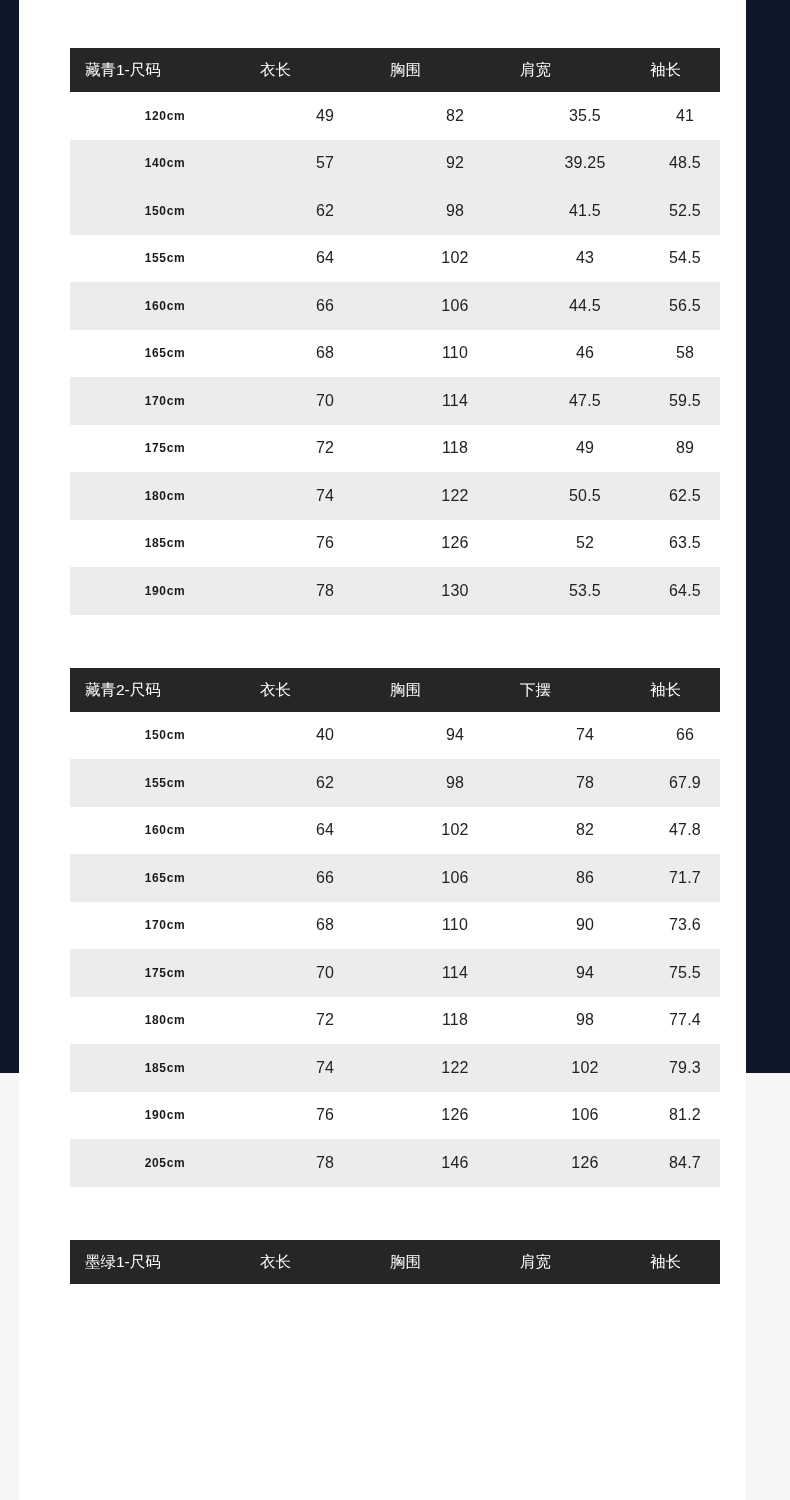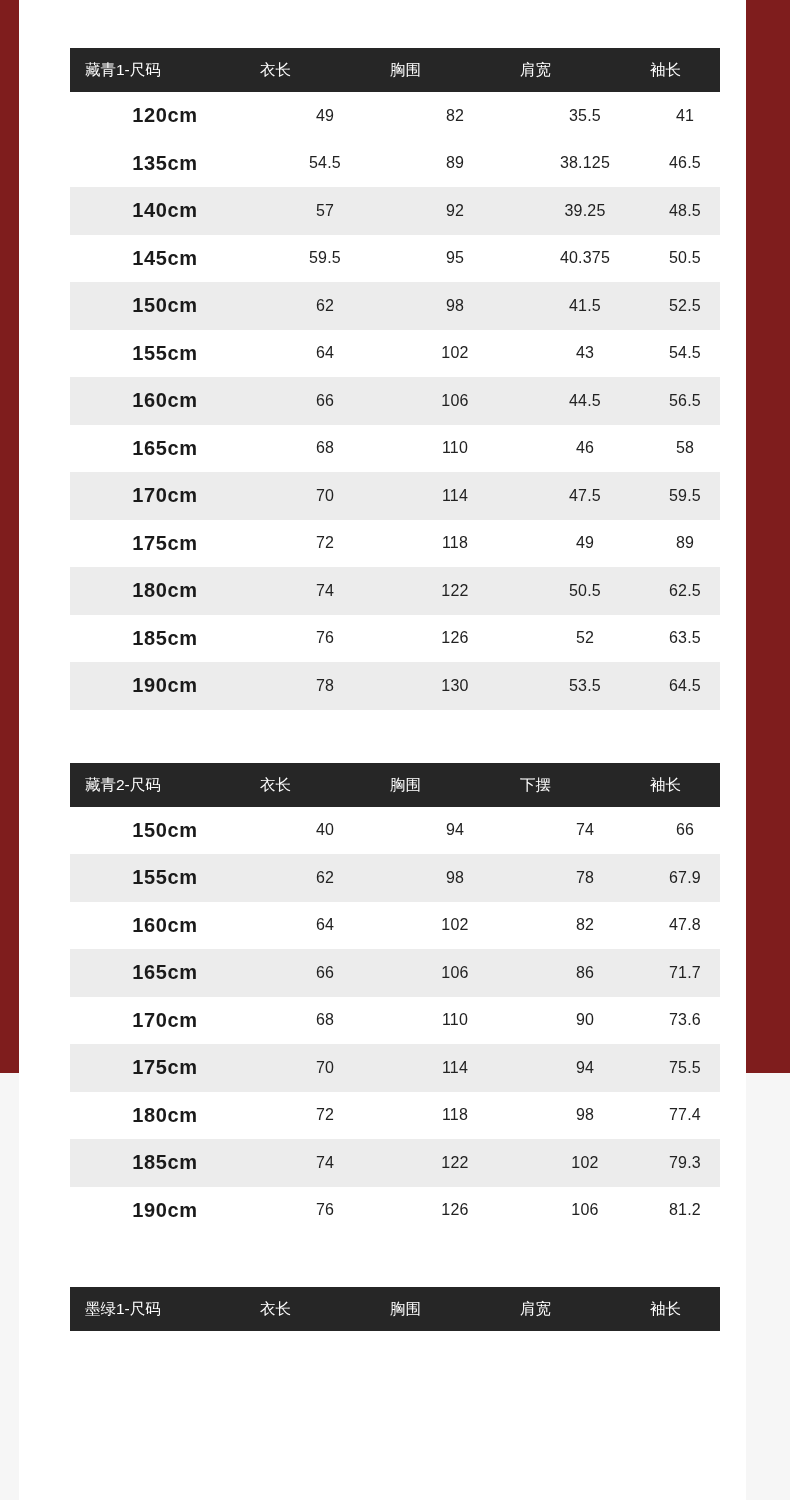--- a/index.html
+++ b/index.html
@@ -10,21 +10,21 @@
     background:#f6f6f6;
     font-family:"Liberation Sans","DejaVu Sans",sans-serif;
     overflow:hidden;
   }
 
   
   #page {
     position:relative;
     width:790px;
     height:1073px;
-    background:#7f1d1d;
+    background:#0f172a;
   }
 
   #sheet {
     position:absolute;
     left:19px;
     top:0;
     width:727px;
     height:1500px;
     background:#ffffff;
   }
@@ -67,21 +67,21 @@
     font-size:16px;
     color:#222222;
     text-align:center;
     padding:0;
     font-weight:400;
     white-space:nowrap;
     letter-spacing:0.2px;
   }
   .size-table tbody td.col-size {
     font-weight:700;
-    font-size:20px;
+    font-size:12px;
     color:#1a1a1a;
     letter-spacing:0.6px;
   }
 
   .size-table tbody tr.alt td { background:#ececec; }
   .size-table tbody tr.plain td { background:#ffffff; }
 
   
   col.c0 { width:190px; }
   col.c1 { width:130px; }
@@ -115,40 +115,26 @@
             </tr>
           </thead>
           <tbody>
               <tr class="plain">
                 <td class="col-size">120cm</td>
                 <td>49</td>
                 <td>82</td>
                 <td>35.5</td>
                 <td>41</td>
               </tr>
-              <tr class="plain">
-                <td class="col-size">135cm</td>
-                <td>54.5</td>
-                <td>89</td>
-                <td>38.125</td>
-                <td>46.5</td>
-              </tr>
               <tr class="alt">
                 <td class="col-size">140cm</td>
                 <td>57</td>
                 <td>92</td>
                 <td>39.25</td>
                 <td>48.5</td>
-              </tr>
-              <tr class="plain">
-                <td class="col-size">145cm</td>
-                <td>59.5</td>
-                <td>95</td>
-                <td>40.375</td>
-                <td>50.5</td>
               </tr>
               <tr class="alt">
                 <td class="col-size">150cm</td>
                 <td>62</td>
                 <td>98</td>
                 <td>41.5</td>
                 <td>52.5</td>
               </tr>
               <tr class="plain">
                 <td class="col-size">155cm</td>
@@ -284,20 +270,27 @@
                 <td>122</td>
                 <td>102</td>
                 <td>79.3</td>
               </tr>
               <tr class="plain">
                 <td class="col-size">190cm</td>
                 <td>76</td>
                 <td>126</td>
                 <td>106</td>
                 <td>81.2</td>
+              </tr>
+              <tr class="alt">
+                <td class="col-size">205cm</td>
+                <td>78</td>
+                <td>146</td>
+                <td>126</td>
+                <td>84.7</td>
               </tr>
             </tbody>
         </table>
       </div>
 
       <div class="table-block last">
         <table class="size-table">
           <colgroup>
               <col class="c0">
               <col class="c1">

